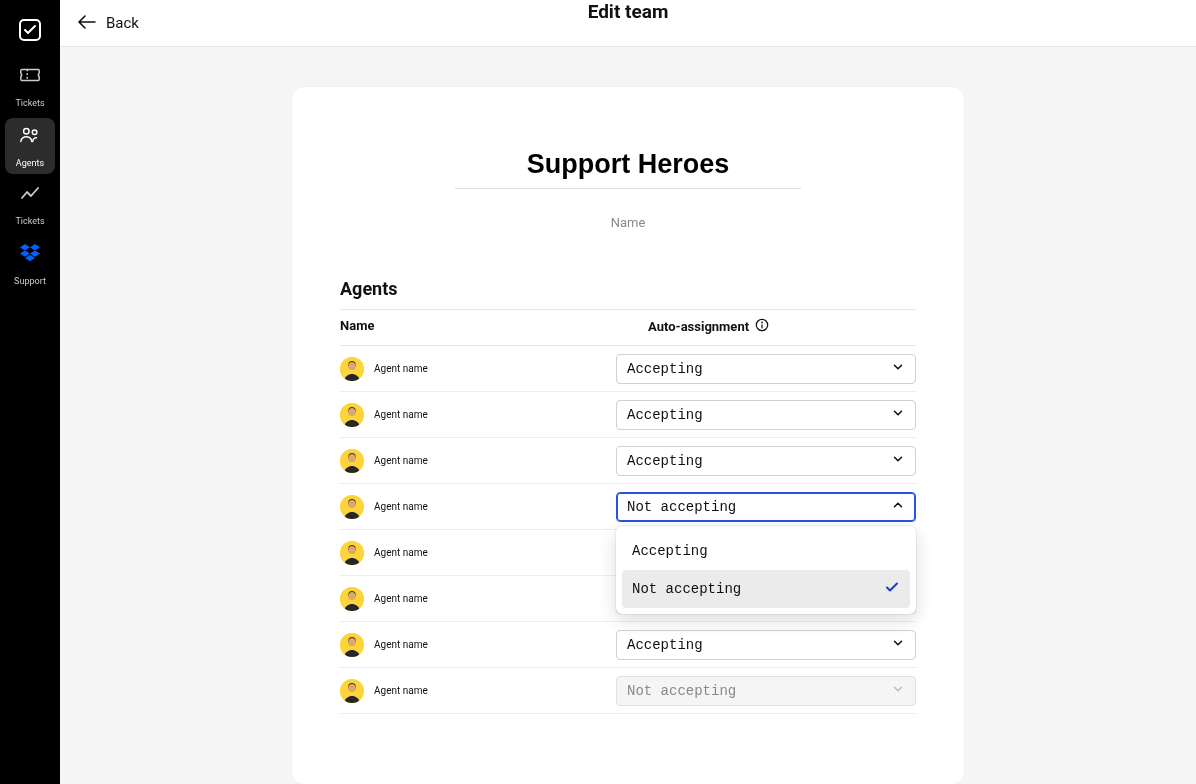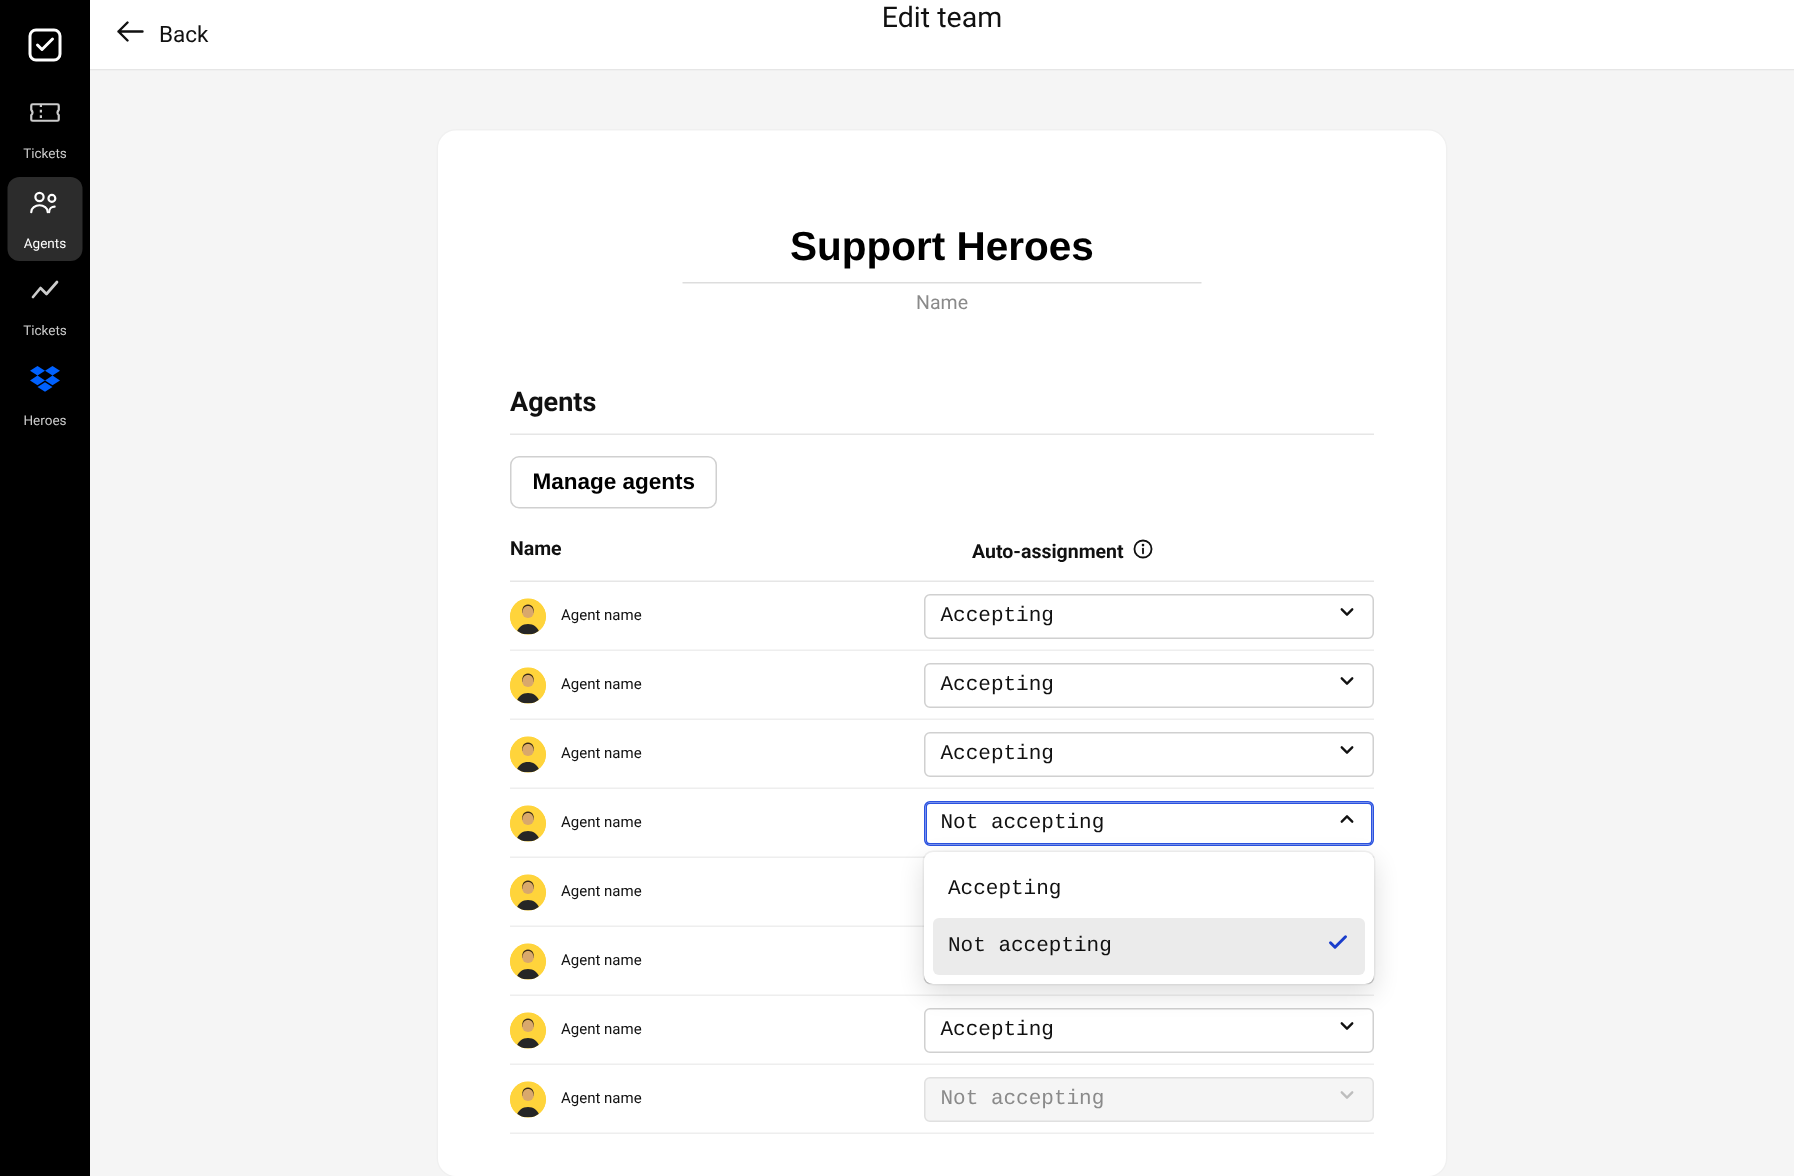--- a/index.html
+++ b/index.html
@@ -68,21 +68,21 @@
     }
     .back {
       display: flex; align-items: center; gap: 10px;
       cursor: pointer;
     }
     .back-text { font-size: 15px; }
     .topbar .title {
       position: absolute;
       left: 50%; transform: translateX(-50%);
       font-size: 19px;
-      font-weight: 400;
+      font-weight: 700;
     }
 
     
     .content {
       flex: 1;
       overflow: auto;
       display: flex;
       justify-content: center;
       padding: 40px 0 0;
     }
@@ -91,20 +91,21 @@
       background: #fff;
       border-radius: 12px;
       padding: 58px 48px 80px;
       box-shadow: 0 0 0 1px rgba(0,0,0,0.02);
     }
 
     
     .team-name-wrap {
       display: flex; flex-direction: column; align-items: center;
       margin-bottom: 48px;
+      gap: 20px;
     }
     .team-name {
       width: 346px;
       border: none;
       border-bottom: 1px solid #ddd;
       font-size: 27px;
       font-weight: 700;
       text-align: center;
       padding: 4px 0 8px;
       background: transparent;
@@ -245,21 +246,21 @@
     </span>
     <span class="nav-label">Tickets</span>
   </div>
 
   <div class="nav-item">
     <span>
       <svg width="20" height="18" viewBox="0 0 20 18" fill="#0061ff">
         <path d="M5 0L0 3.2 5 6.4 10 3.2 5 0zM15 0l-5 3.2 5 3.2 5-3.2L15 0zM0 9.6l5 3.2 5-3.2-5-3.2L0 9.6zM15 6.4l-5 3.2 5 3.2 5-3.2-5-3.2zM5 14l5 3.2 5-3.2-5-3.2L5 14z"></path>
       </svg>
     </span>
-    <span class="nav-label">Heroes</span>
+    <span class="nav-label">Support</span>
   </div>
 </nav>
 
 <div class="main">
 
   <div class="topbar">
     <div class="back">
       <span>
         <svg width="18" height="14" viewBox="0 0 18 14" fill="none">
           <path d="M17 7H1M1 7l6-6M1 7l6 6" stroke="#111" stroke-width="1.6" stroke-linecap="round" stroke-linejoin="round"></path>
@@ -273,21 +274,20 @@
   <div class="content">
     <div class="card">
 
       <div class="team-name-wrap">
         <input class="team-name" value="Support Heroes" style="">
         <span class="team-name-label">Name</span>
       </div>
 
       <div class="section-title">Agents</div>
 
-      <button class="manage-btn">Manage agents</button>
 
       <div class="table">
         <div class="thead">
           <div class="col-name">Name</div>
           <div class="col-auto">
             <span>Auto-assignment</span>
             <span>
               <svg class="info-icon" viewBox="0 0 16 16" fill="none">
                 <circle cx="8" cy="8" r="6.5" stroke="#111" stroke-width="1.4"></circle>
                 <circle cx="8" cy="5" r="1" fill="#111"></circle>

